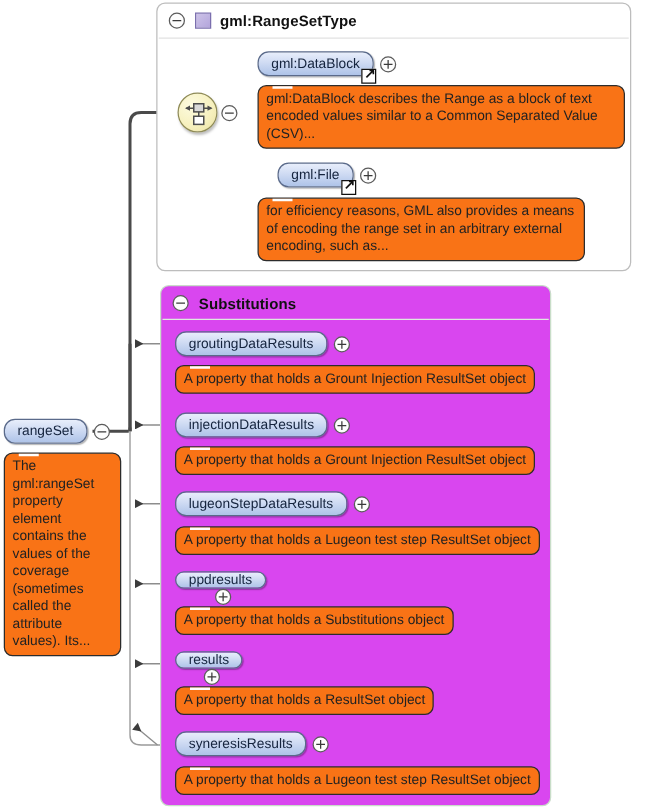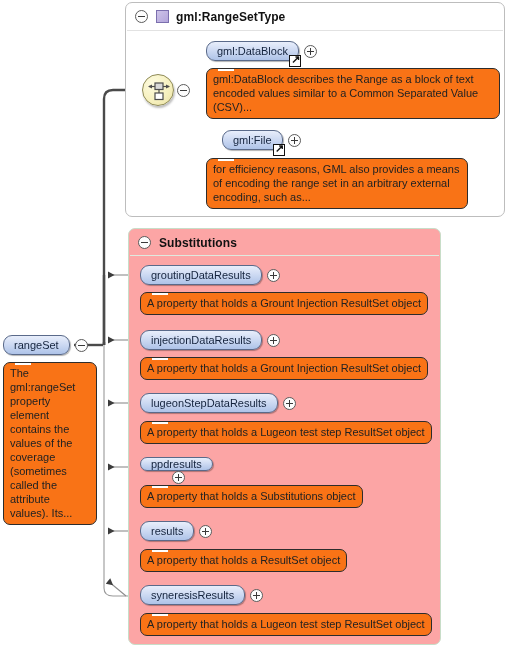--- a/index.html
+++ b/index.html
@@ -21,21 +21,21 @@
   .abs { position: absolute; }
 
   
   .groupbox {
     position: absolute;
     border: 1px solid #bdbdbd;
     border-radius: 7px;
     background: #ffffff;
   }
   .groupbox.green {
-    background: #fca5a5;
+    background: #d946ef;
     border-color: #c8ddc8;
   }
   .group-header {
     position: absolute;
     left: 0; top: 0;
     height: 27px;
     display: flex;
     align-items: center;
     padding-left: 9px;
     white-space: nowrap;
@@ -321,21 +321,21 @@
       <span>ppdresults</span>
     </span>
     <span class="toggle plus"></span>
   </div>
   <div class="doc" style="left:140px; top:485px;">
     <span class="notch"></span>
     <span class="notch-mask"></span>
     <span>A property that holds a Substitutions object</span>
   </div>
 
-  <div class="node" style="left:140px; top:521px;">
+  <div class="node" style="left:140px; top:521px;flex-direction:column;">
     <span class="node-pill">
       <span>results</span>
     </span>
     <span class="toggle plus"></span>
   </div>
   <div class="doc" style="left:140px; top:549px;">
     <span class="notch"></span>
     <span class="notch-mask"></span>
     <span>A property that holds a ResultSet object</span>
   </div>

